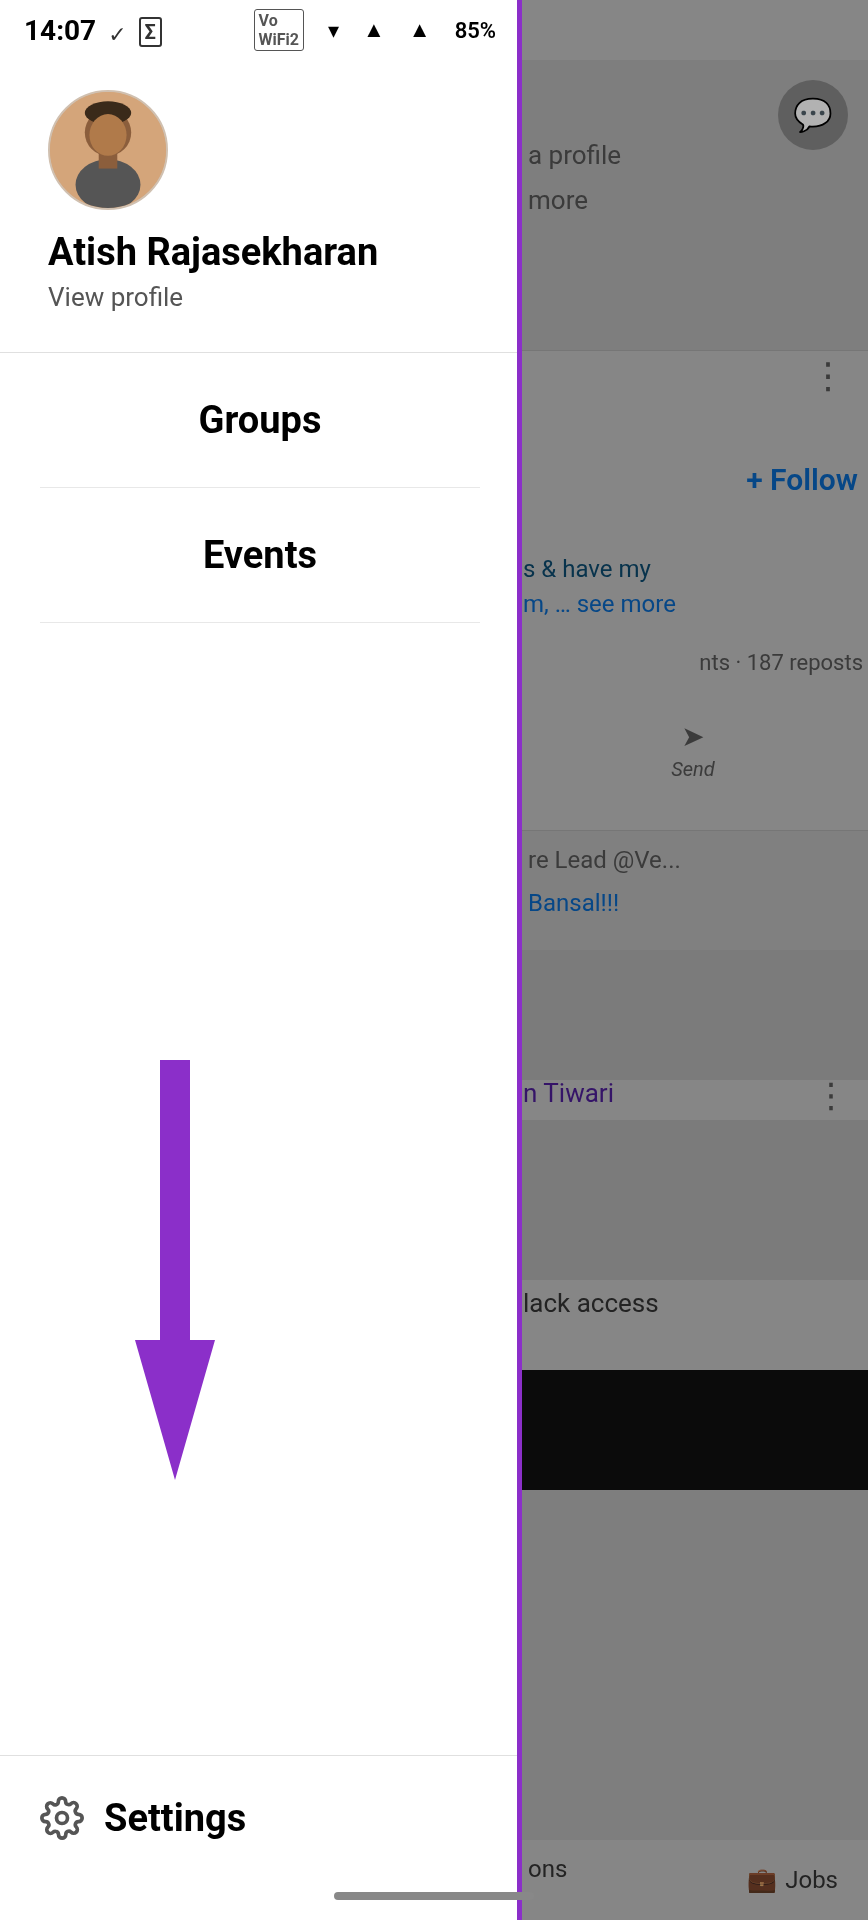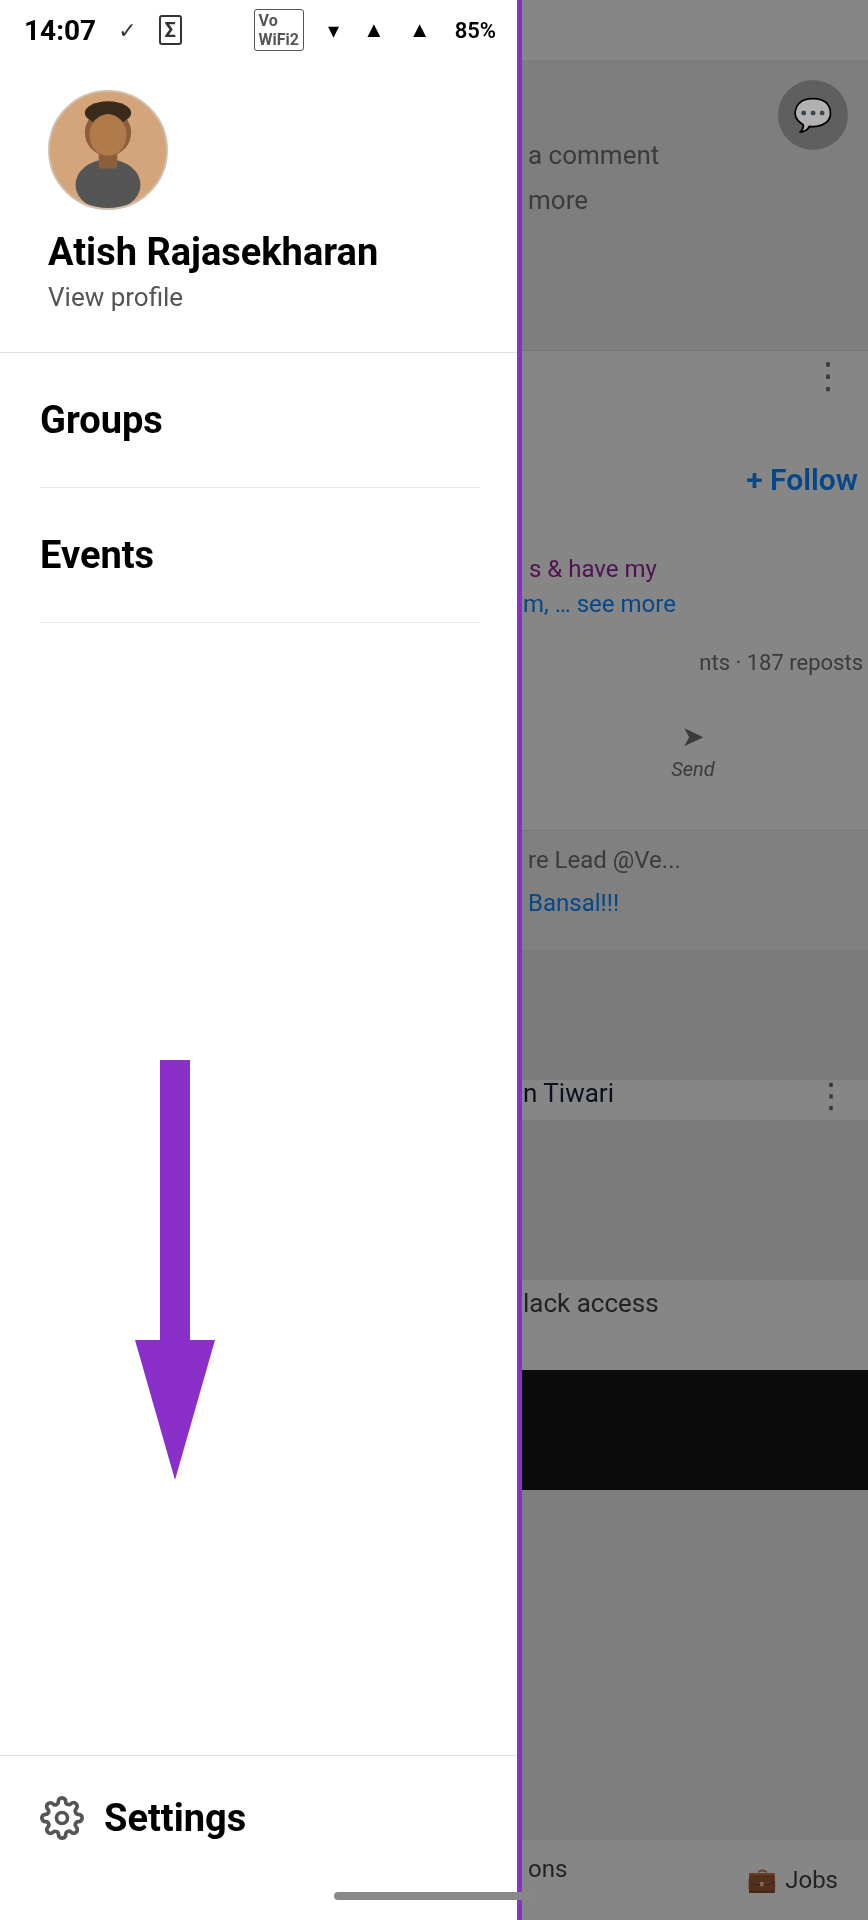--- a/index.html
+++ b/index.html
@@ -14,49 +14,49 @@
     }
   </style>
 </head>
 <body>
 
 <div style="position:absolute;top:0;right:0;width:350px;height:1920px;background:#c0c0c0;z-index:1;">
 
   <div style="position:absolute;top:60px;left:0;right:0;height:290px;background:#b5b5b5;display:flex;align-items:flex-start;justify-content:flex-end;padding:20px;">
     <div style="width:70px;height:70px;background:#888;border-radius:50%;display:flex;align-items:center;justify-content:center;color:#fff;font-size:32px;">💬</div>
   </div>
-  <div style="position:absolute;top:140px;left:10px;right:10px;color:#555;font-size:26px;">a comment</div>
+  <div style="position:absolute;top:140px;left:10px;right:10px;color:#555;font-size:26px;">a profile</div>
   <div style="position:absolute;top:185px;left:10px;right:10px;color:#555;font-size:26px;">more</div>
 
   <div style="position:absolute;top:350px;left:0;right:0;height:1px;background:#aaa;"></div>
 
   <div style="position:absolute;top:355px;right:20px;color:#555;font-size:36px;letter-spacing:2px;">⋮</div>
 
   <div style="position:absolute;top:462px;left:5px;right:10px;display:flex;align-items:center;justify-content:flex-end;">
     <span style="color:#0a66c2;font-size:30px;font-weight:600;">+ Follow</span>
   </div>
 
-  <div style="position:absolute;top:555px;left:5px;color:#701a75;font-size:24px;margin-left:6px;">s &amp; have my</div>
+  <div style="position:absolute;top:555px;left:5px;color:#0c4a6e;font-size:24px;">s &amp; have my</div>
   <div style="position:absolute;top:590px;left:5px;color:#0a66c2;font-size:24px;">m, … see more</div>
 
   <div style="position:absolute;top:650px;left:0px;right:5px;text-align:right;color:#555;font-size:22px;">nts · 187 reposts</div>
 
   <div style="position:absolute;top:720px;left:50%;transform:translateX(-50%);display:flex;flex-direction:column;align-items:center;gap:4px;">
     <span style="font-size:28px;color:#555;">➤</span>
     <span style="font-size:20px;color:#555;font-style:italic;">Send</span>
   </div>
 
   <div style="position:absolute;top:830px;left:0;right:0;height:120px;background:#b8b8b8;border-top:1px solid #aaa;">
     <div style="padding:15px 10px;color:#555;font-size:24px;">re Lead @Ve...</div>
     <div style="padding:0 10px;color:#0a66c2;font-size:24px;">Bansal!!!</div>
   </div>
 
   <div style="position:absolute;top:950px;left:0;right:0;height:130px;background:#b0b0b0;"></div>
 
-  <div style="position:absolute;top:1078px;left:5px;color:#0f172a;font-size:26px;">n Tiwari</div>
+  <div style="position:absolute;top:1078px;left:5px;color:#4c1d95;font-size:26px;">n Tiwari</div>
   <div style="position:absolute;top:1075px;right:20px;color:#555;font-size:34px;">⋮</div>
 
   <div style="position:absolute;top:1120px;left:0;right:0;height:160px;background:#b0b0b0;"></div>
 
   <div style="position:absolute;top:1288px;left:5px;color:#333;font-size:26px;">lack access</div>
 
   <div style="position:absolute;top:1370px;left:0;right:0;height:120px;background:#111;"></div>
 
   <div style="position:absolute;top:1490px;left:0;right:0;height:350px;background:#b5b5b5;"></div>
 
@@ -67,21 +67,21 @@
   <div style="position:absolute;top:1855px;left:10px;color:#333;font-size:24px;">ons</div>
 </div>
 
 <div style="position:absolute;top:0;left:520px;width:348px;height:1920px;background:rgba(0,0,0,0.3);z-index:11;"></div>
 
 <div style="position:absolute;top:0;left:517px;width:5px;height:1920px;background:#8B2FC9;z-index:25;"></div>
 
 <div style="position:absolute;top:0;left:0;width:520px;height:1920px;background:#fff;z-index:20;display:flex;flex-direction:column;">
 
   <div style="height:60px;background:#fff;display:flex;align-items:center;justify-content:space-between;padding:0 24px;flex-shrink:0;">
-    <div style="display:flex;align-items:center;gap:22px;">
+    <div style="display:flex;align-items:flex-end;gap:12px;">
       <span style="font-size:28px;font-weight:700;color:#000;">14:07</span>
       <span style="font-size:22px;color:#333;">✓</span>
       <span style="font-size:20px;font-weight:700;color:#333;border:2px solid #333;padding:1px 4px;border-radius:3px;">Σ</span>
     </div>
     <div style="display:flex;align-items:center;gap:24px;">
       <span style="font-size:16px;font-weight:700;color:#555;border:1.5px solid #555;padding:1px 4px;border-radius:3px;">Vo<br>WiFi2</span>
       <span style="font-size:22px;color:#000;">▾</span>
       <span style="font-size:22px;color:#000;">▲</span>
       <span style="font-size:22px;color:#000;">▲</span>
       <span style="font-size:22px;font-weight:600;color:#000;">85%</span>
@@ -101,21 +101,21 @@
 
         <ellipse cx="50" cy="18" rx="20" ry="10" fill="#3a2a1a"></ellipse>
 
         <ellipse cx="50" cy="37" rx="16" ry="18" fill="#b07a4a"></ellipse>
       </svg>
     </div>
     <div style="font-size:38px;font-weight:700;color:#000;margin-bottom:8px;">Atish Rajasekharan</div>
     <div style="font-size:26px;color:#555;">View profile</div>
   </div>
 
-  <div style="padding:0 40px;flex:1;">
+  <div style="padding:0 40px;flex:1;text-align:center;">
     <div style="padding:45px 0;font-size:38px;font-weight:700;color:#000;cursor:pointer;">
       <span>Groups</span>
     </div>
     <div style="height:1px;background:#e8e8e8;"></div>
     <div style="padding:45px 0;font-size:38px;font-weight:700;color:#000;cursor:pointer;">
       <span>Events</span>
     </div>
     <div style="height:1px;background:#e8e8e8;"></div>
   </div>
 

